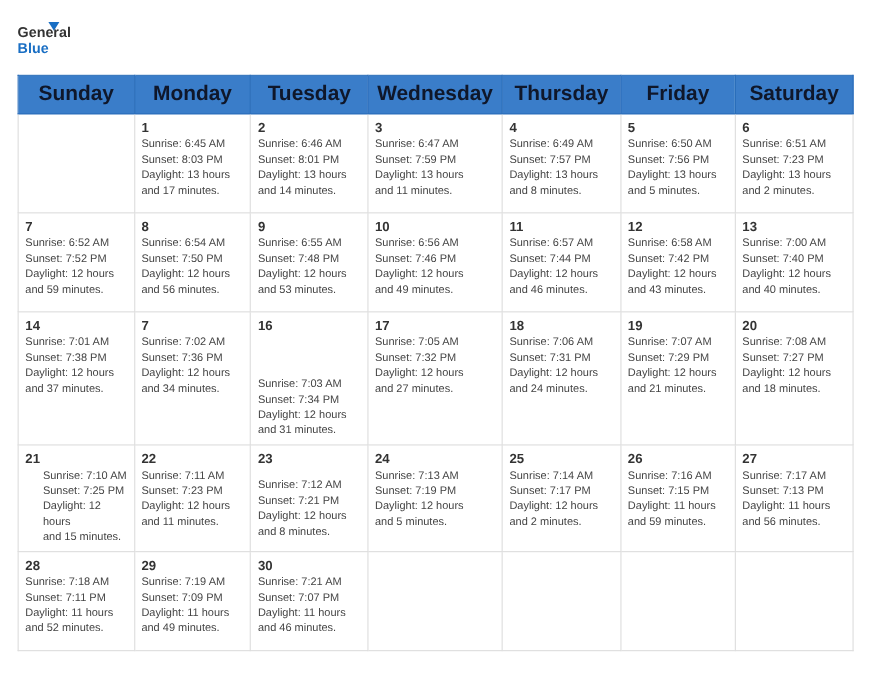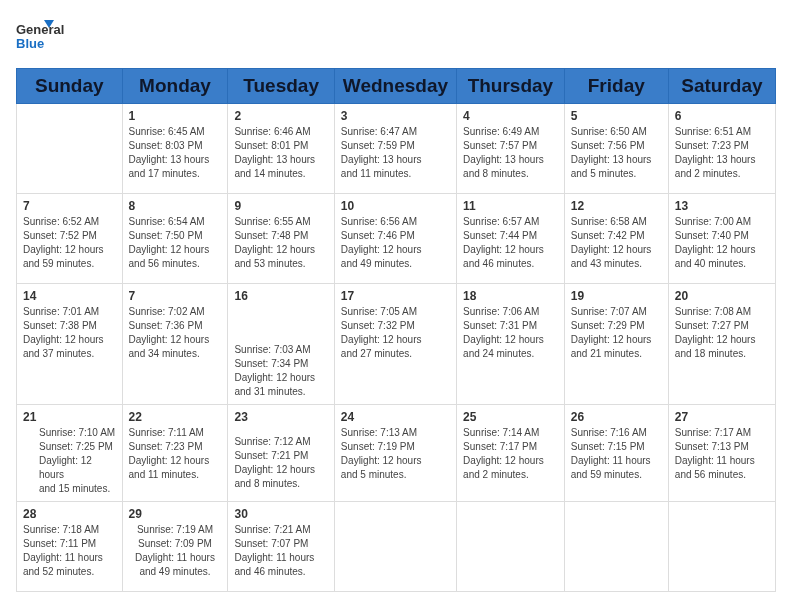--- a/index.html
+++ b/index.html
@@ -309,21 +309,21 @@
       <tr class="week-row">
         <td>
           <span class="day-number">28</span>
           <div class="day-info" style="white-space: pre-line;">Sunrise: 7:18 AM
 Sunset: 7:11 PM
 Daylight: 11 hours
 and 52 minutes.</div>
         </td>
         <td>
           <span class="day-number">29</span>
-          <div class="day-info" style="white-space: pre-line; text-align: center;">Sunrise: 7:19 AM
+          <div class="day-info" style="white-space: pre-line;">Sunrise: 7:19 AM
 Sunset: 7:09 PM
 Daylight: 11 hours
 and 49 minutes.</div>
         </td>
         <td>
           <span class="day-number">30</span>
           <div class="day-info" style="white-space: pre-line;">Sunrise: 7:21 AM
 Sunset: 7:07 PM
 Daylight: 11 hours
 and 46 minutes.</div>

